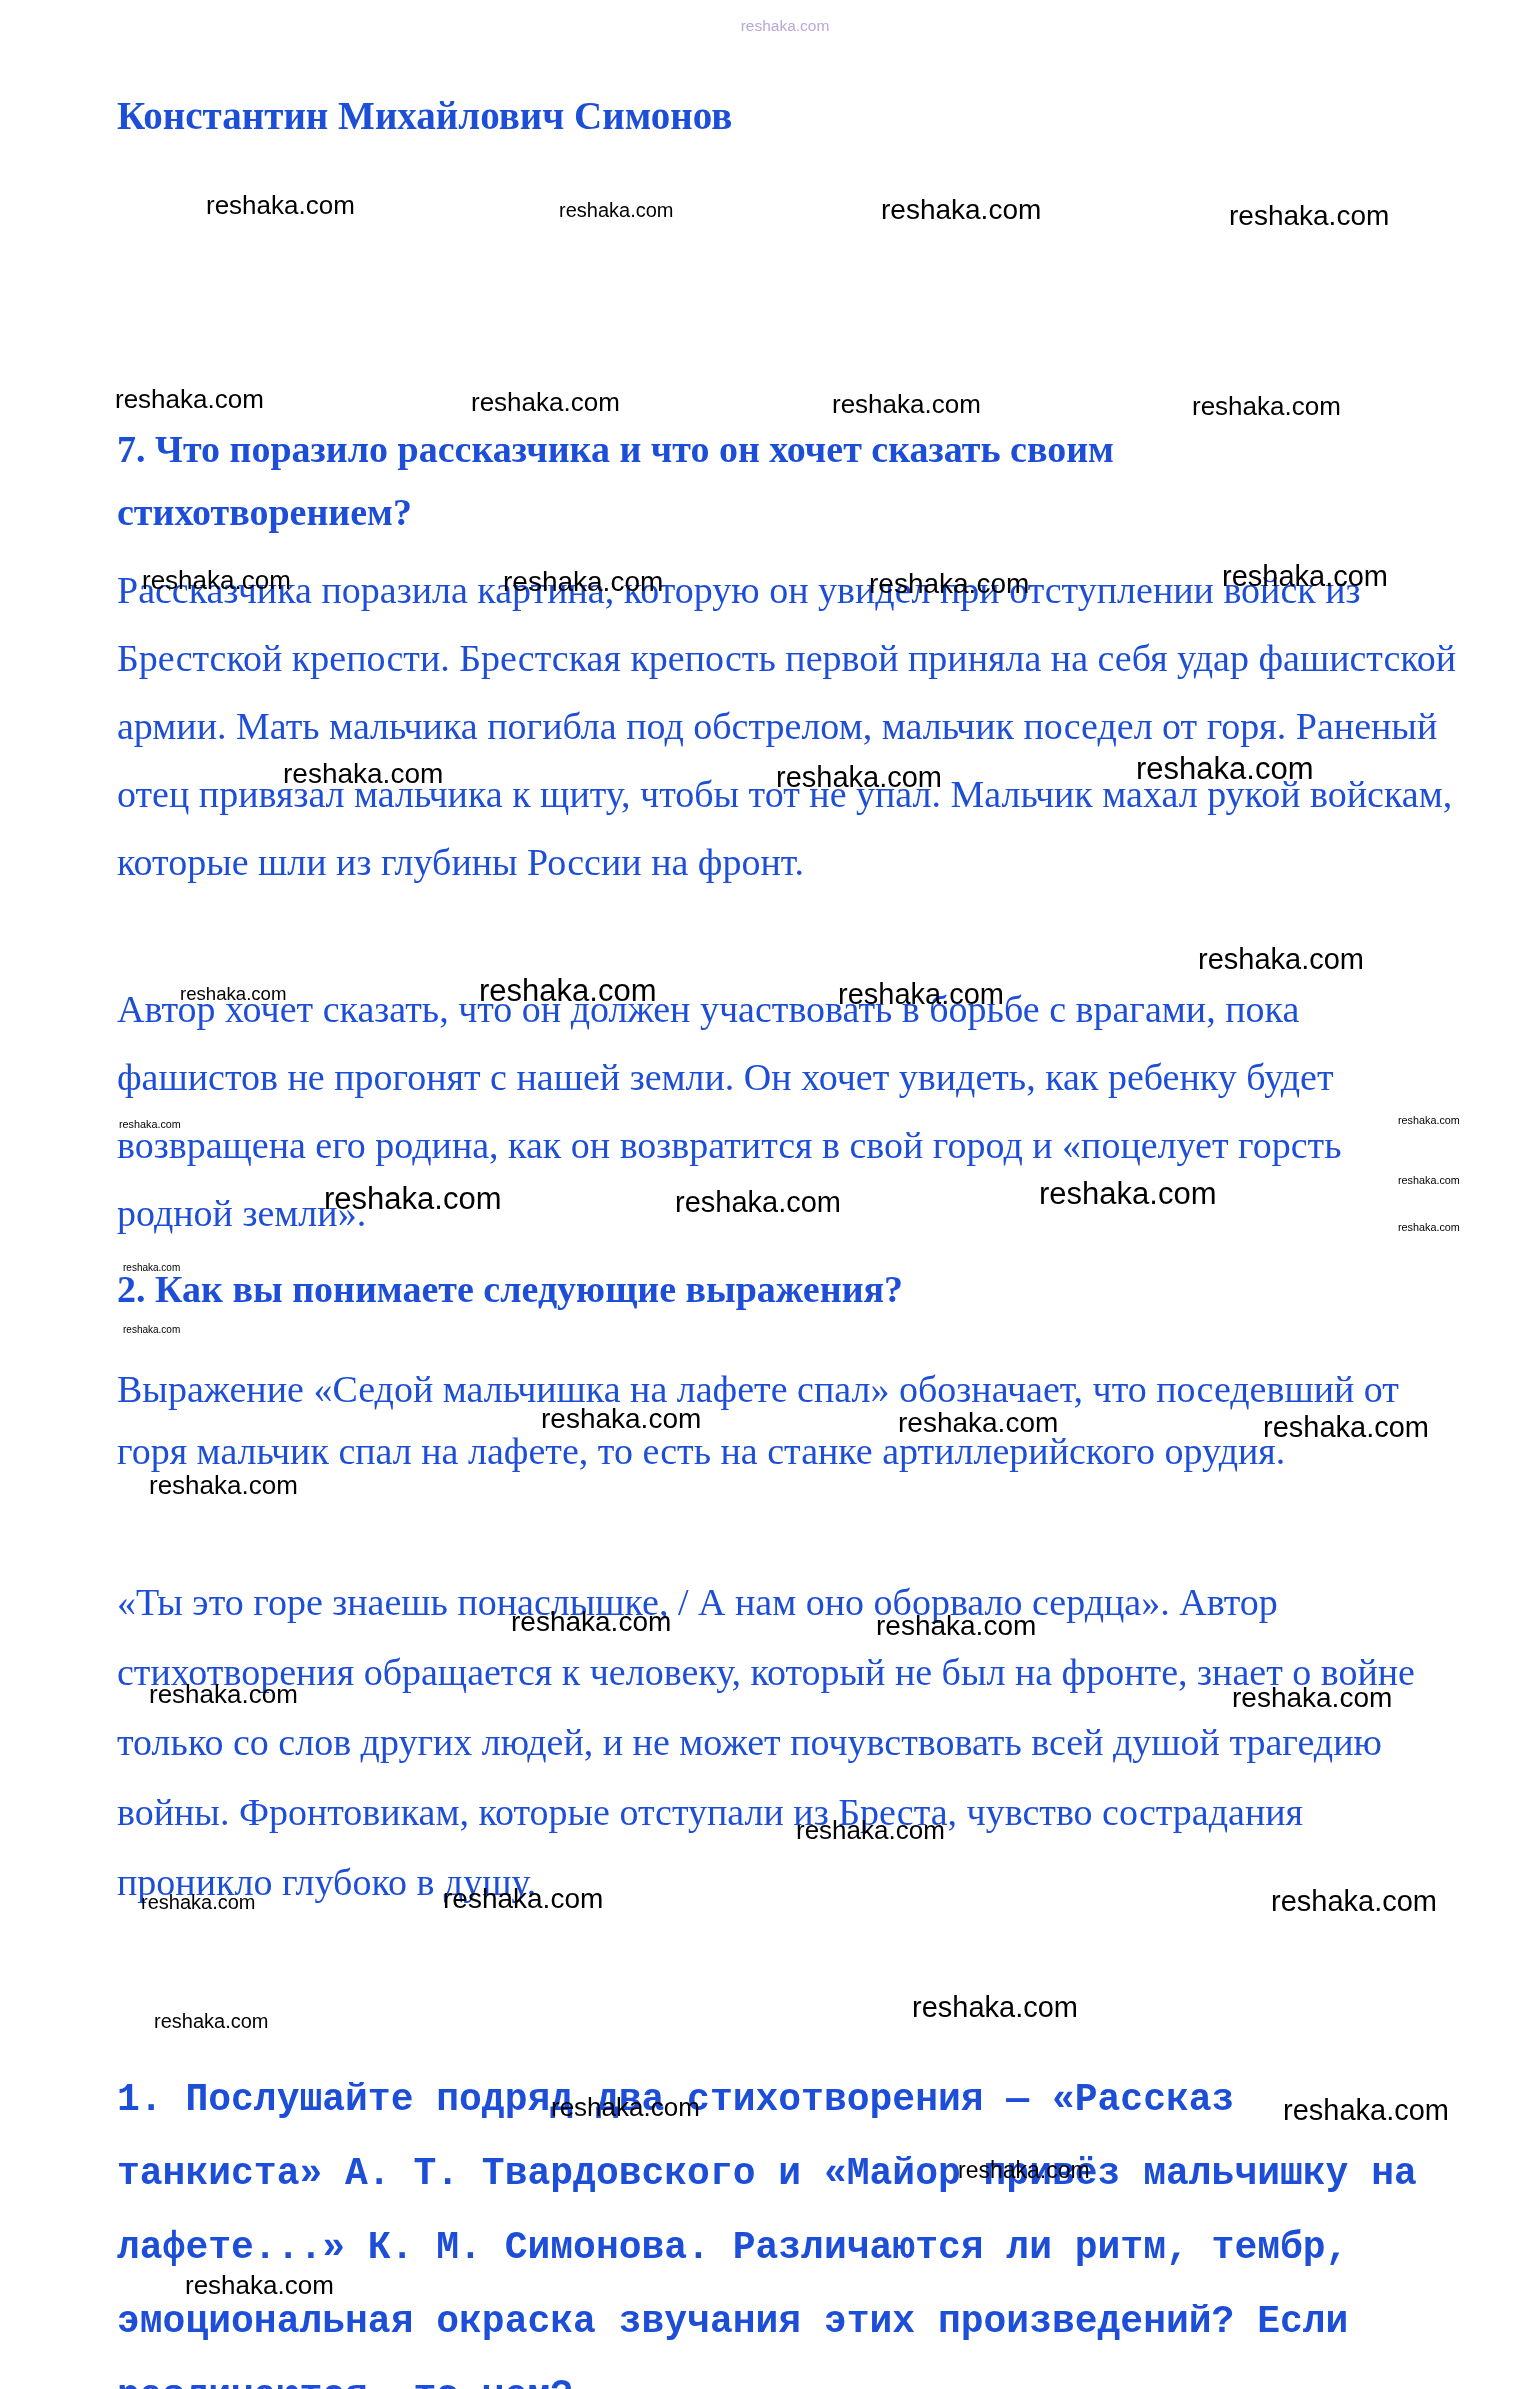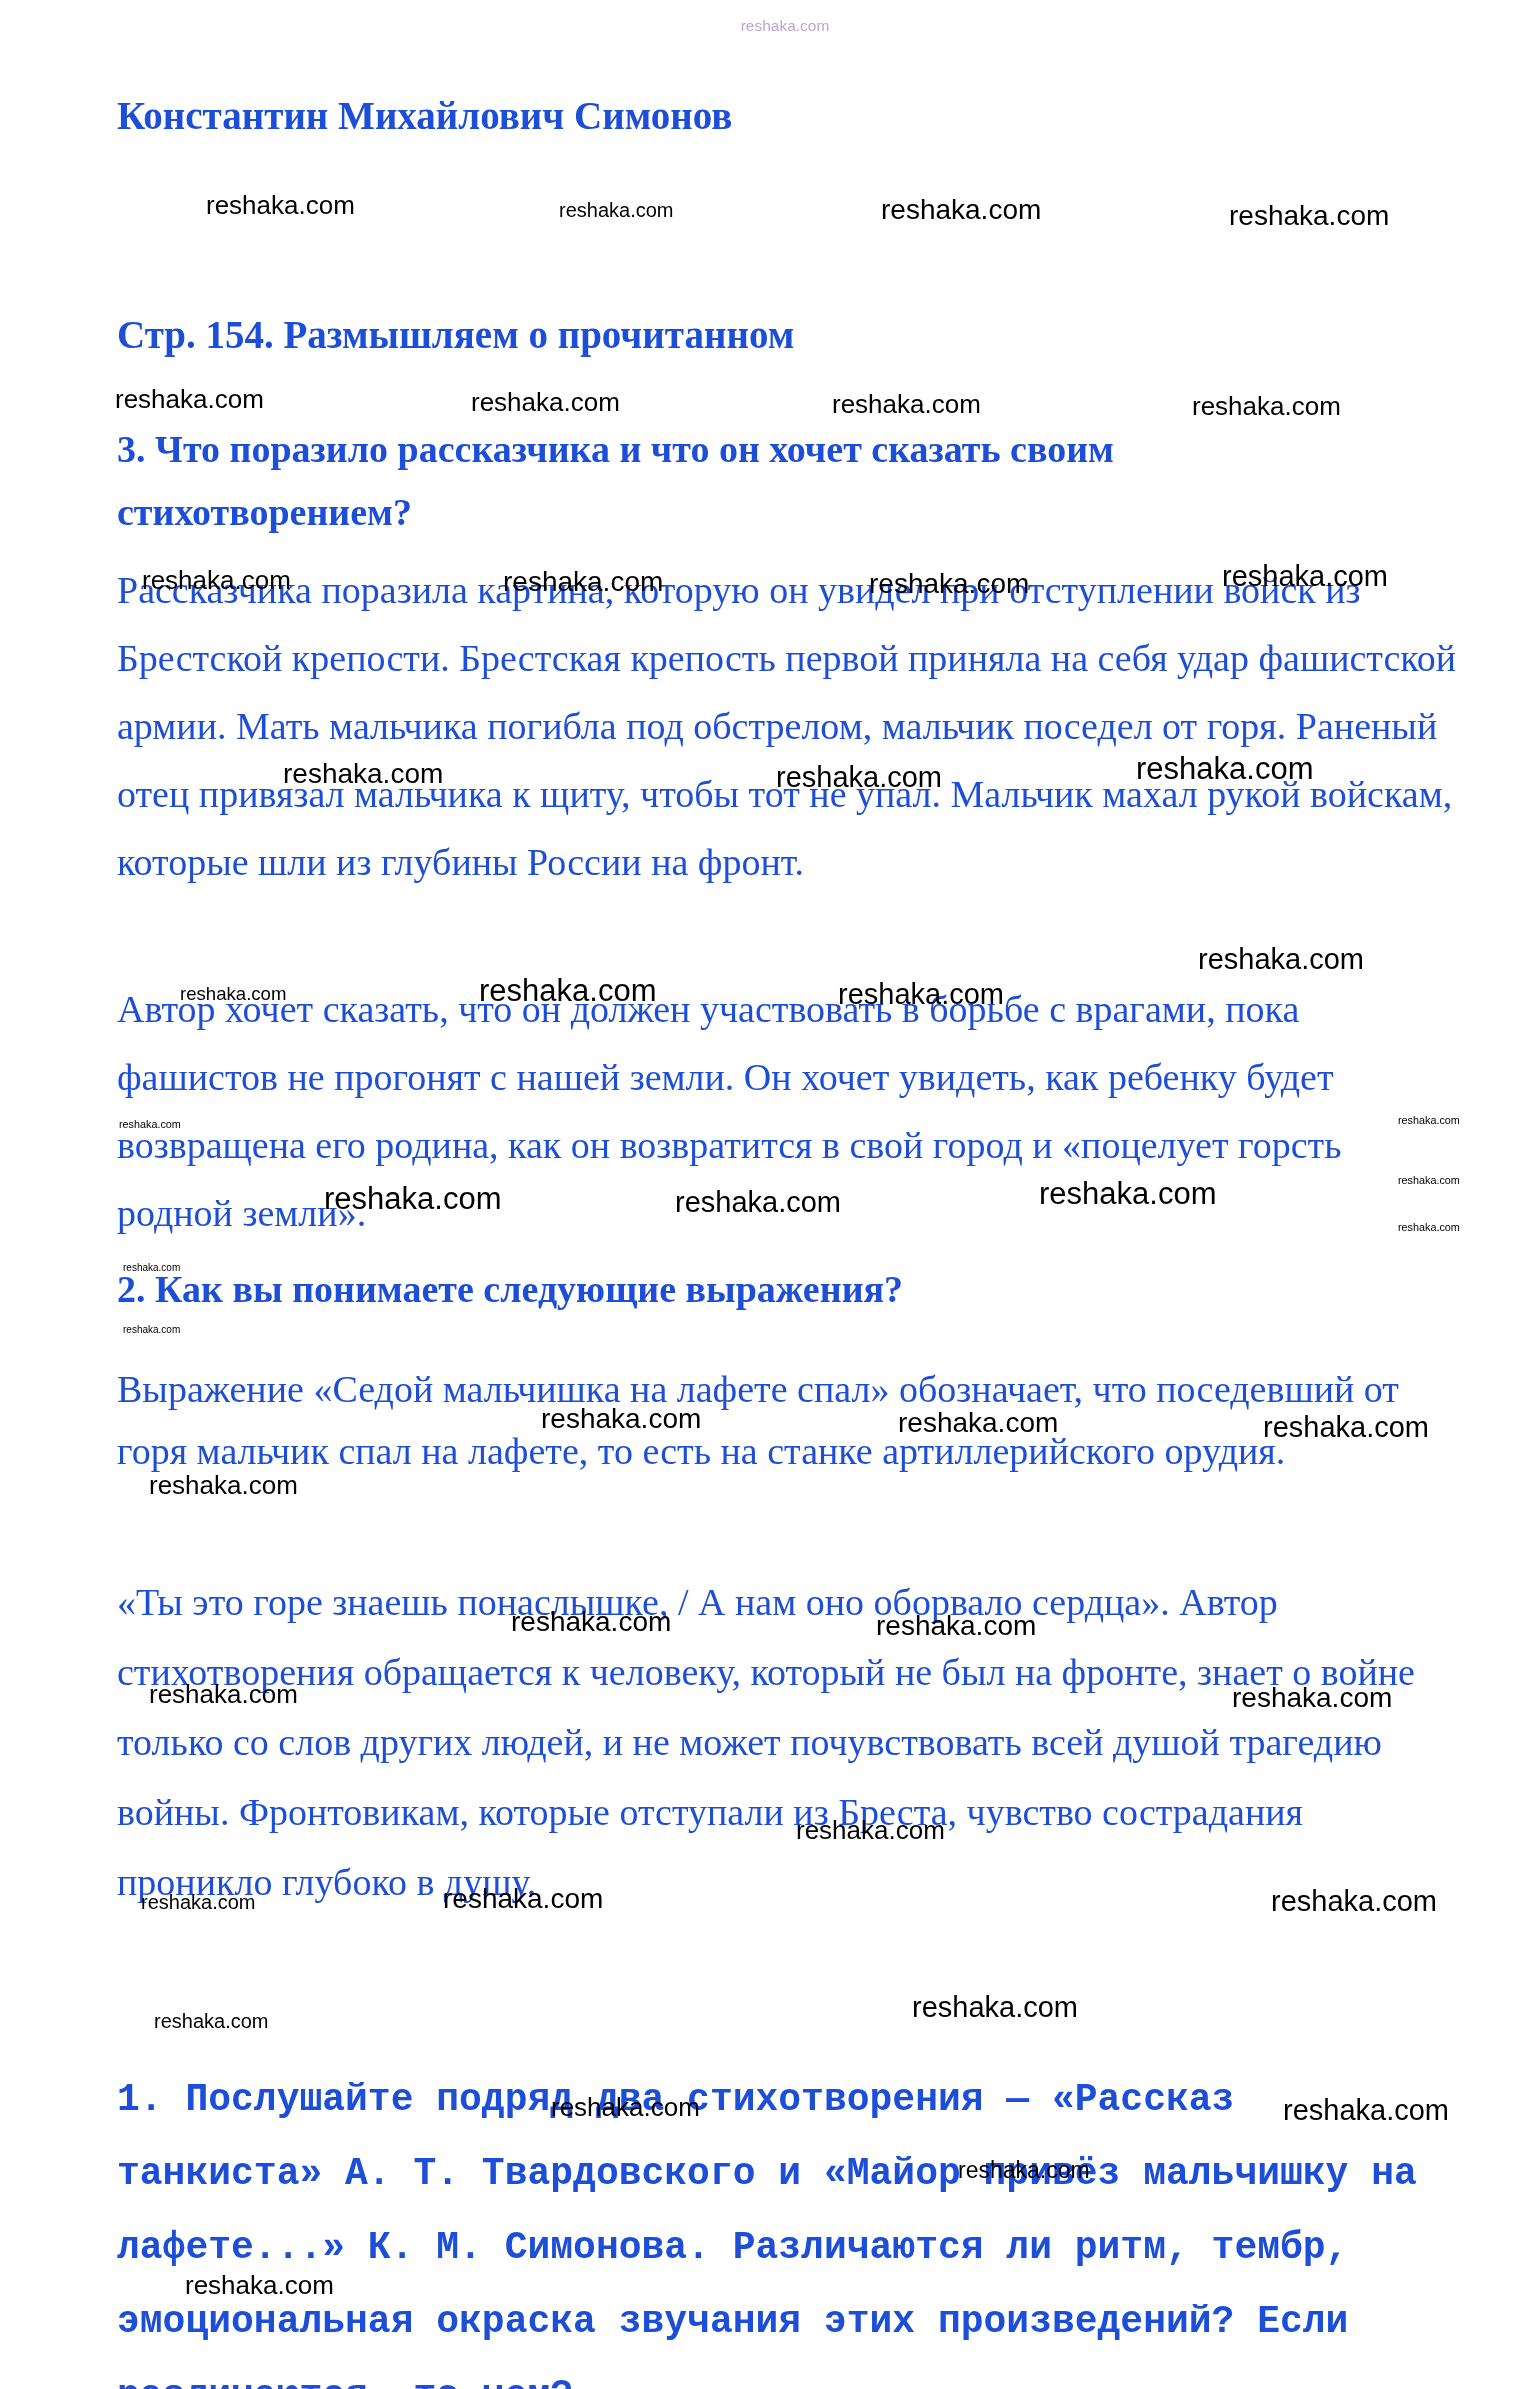--- a/index.html
+++ b/index.html
@@ -55,23 +55,22 @@
 </head>
 <body>
 
 <div class="page">
 
   <span class="wm-top" style="color: rgb(185, 166, 214);">reshaka.com</span>
 
   <div class="block bold h-author">Константин Михайлович Симонов</div>
 
 
-  <div class="block bold h-section">Стр. 154. Размышляем о прочитанном</div>
 
-  <div class="block bold h-q1">3. Что поразило рассказчика и что он хочет сказать своим стихотворением?</div>
+  <div class="block bold h-q1">7. Что поразило рассказчика и что он хочет сказать своим стихотворением?</div>
 
   <div class="block p-a1-2">Автор хочет сказать, что он должен участвовать в борьбе с врагами, пока фашистов не прогонят с нашей земли. Он хочет увидеть, как ребенку будет возвращена его родина, как он возвратится в свой город и «поцелует горсть родной земли».</div>
 
   <div class="block p-a1-1">Рассказчика поразила картина, которую он увидел при отступлении войск из Брестской крепости. Брестская крепость первой приняла на себя удар фашистской армии. Мать мальчика погибла под обстрелом, мальчик поседел от горя. Раненый отец привязал мальчика к щиту, чтобы тот не упал. Мальчик махал рукой войскам, которые шли из глубины России на фронт.</div>
 
   <div class="block bold h-q2">2. Как вы понимаете следующие выражения?</div>
 
   <div class="block p-a2-1">Выражение «Седой мальчишка на лафете спал» обозначает, что поседевший от горя мальчик спал на лафете, то есть на станке артиллерийского орудия.</div>
 
   <div class="block p-a2-2">«Ты это горе знаешь понаслышке, / А нам оно оборвало сердца». Автор стихотворения обращается к человеку, который не был на фронте, знает о войне только со слов других людей, и не может почувствовать всей душой трагедию войны. Фронтовикам, которые отступали из Бреста, чувство сострадания проникло глубоко в душу.</div>

